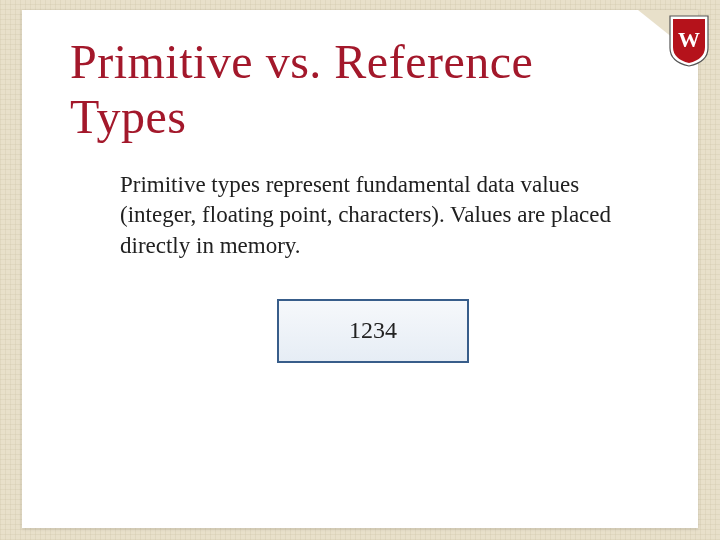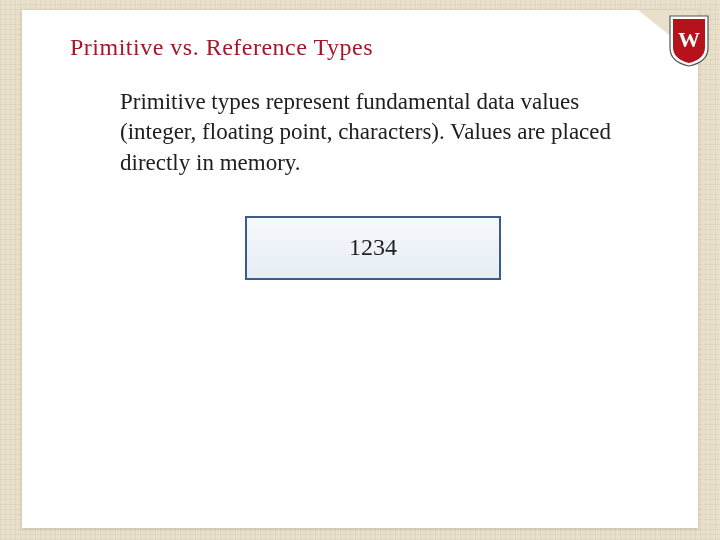--- a/index.html
+++ b/index.html
@@ -34,41 +34,41 @@
   }
   .crest {
     position: absolute;
     top: 14px;
     right: 10px;
     width: 42px;
     height: 54px;
     z-index: 2;
   }
   .title {
-    font-size: 24px;
+    font-size: 48px;
     color: #a3182b;
     padding: 24px 48px 8px 48px;
     font-weight: normal;
     letter-spacing: 0.5px;
   }
   .body-text {
     font-size: 23px;
     color: #202020;
     padding: 18px 80px 0 98px;
     line-height: 1.32;
   }
   .body-text p { margin-bottom: 4px; }
   .code-word { font-family: Calibri, Arial, sans-serif; }
   .value-box-wrap {
     display: flex;
     justify-content: center;
     padding: 34px 0 0 0;
   }
   .value-box {
-    width: 256px;
+    width: 192px;
     height: 64px;
     border: 2px solid #385d8a;
     background: linear-gradient(#f6f8fb, #e6edf5);
     display: flex;
     align-items: center;
     justify-content: center;
     font-size: 24px;
     color: #222;
     margin-left: 8px;
   }

